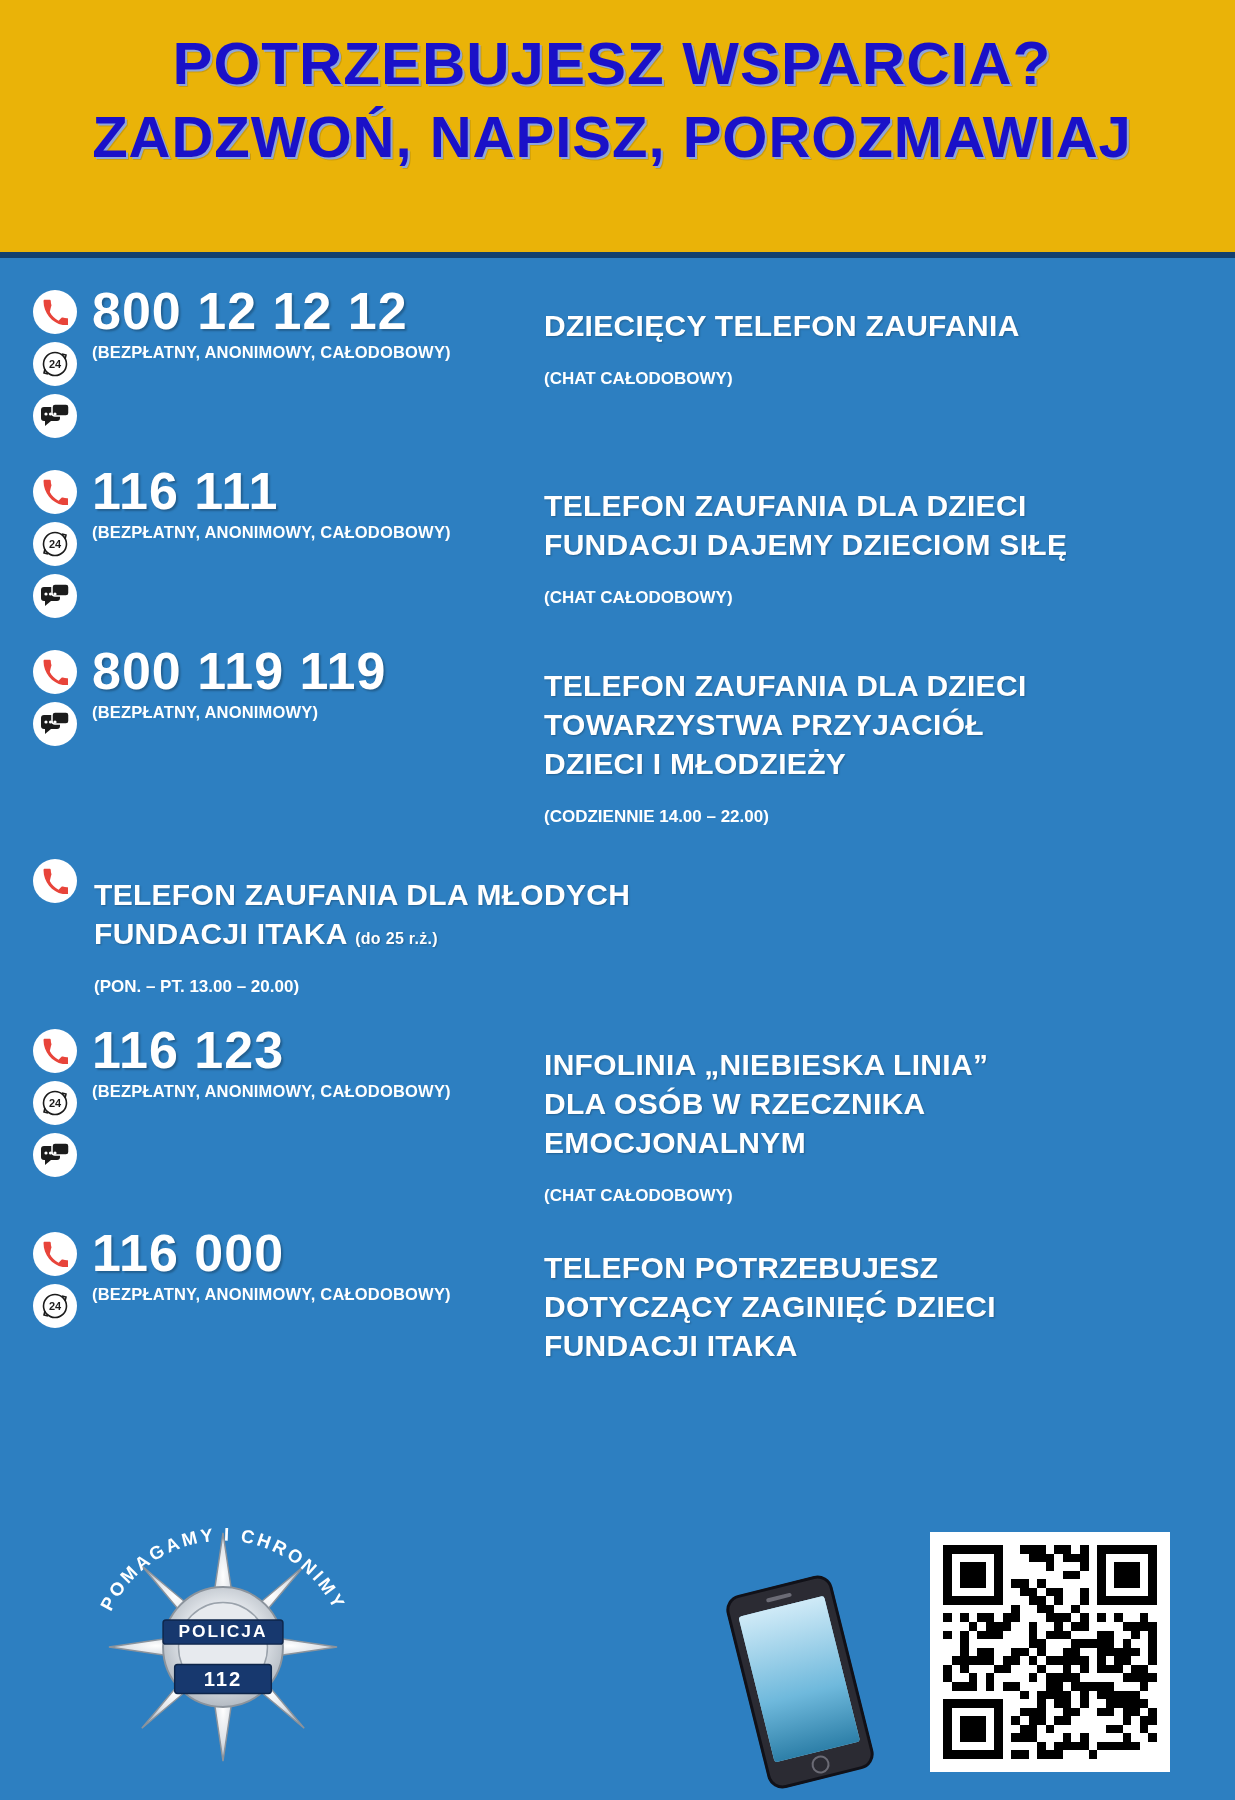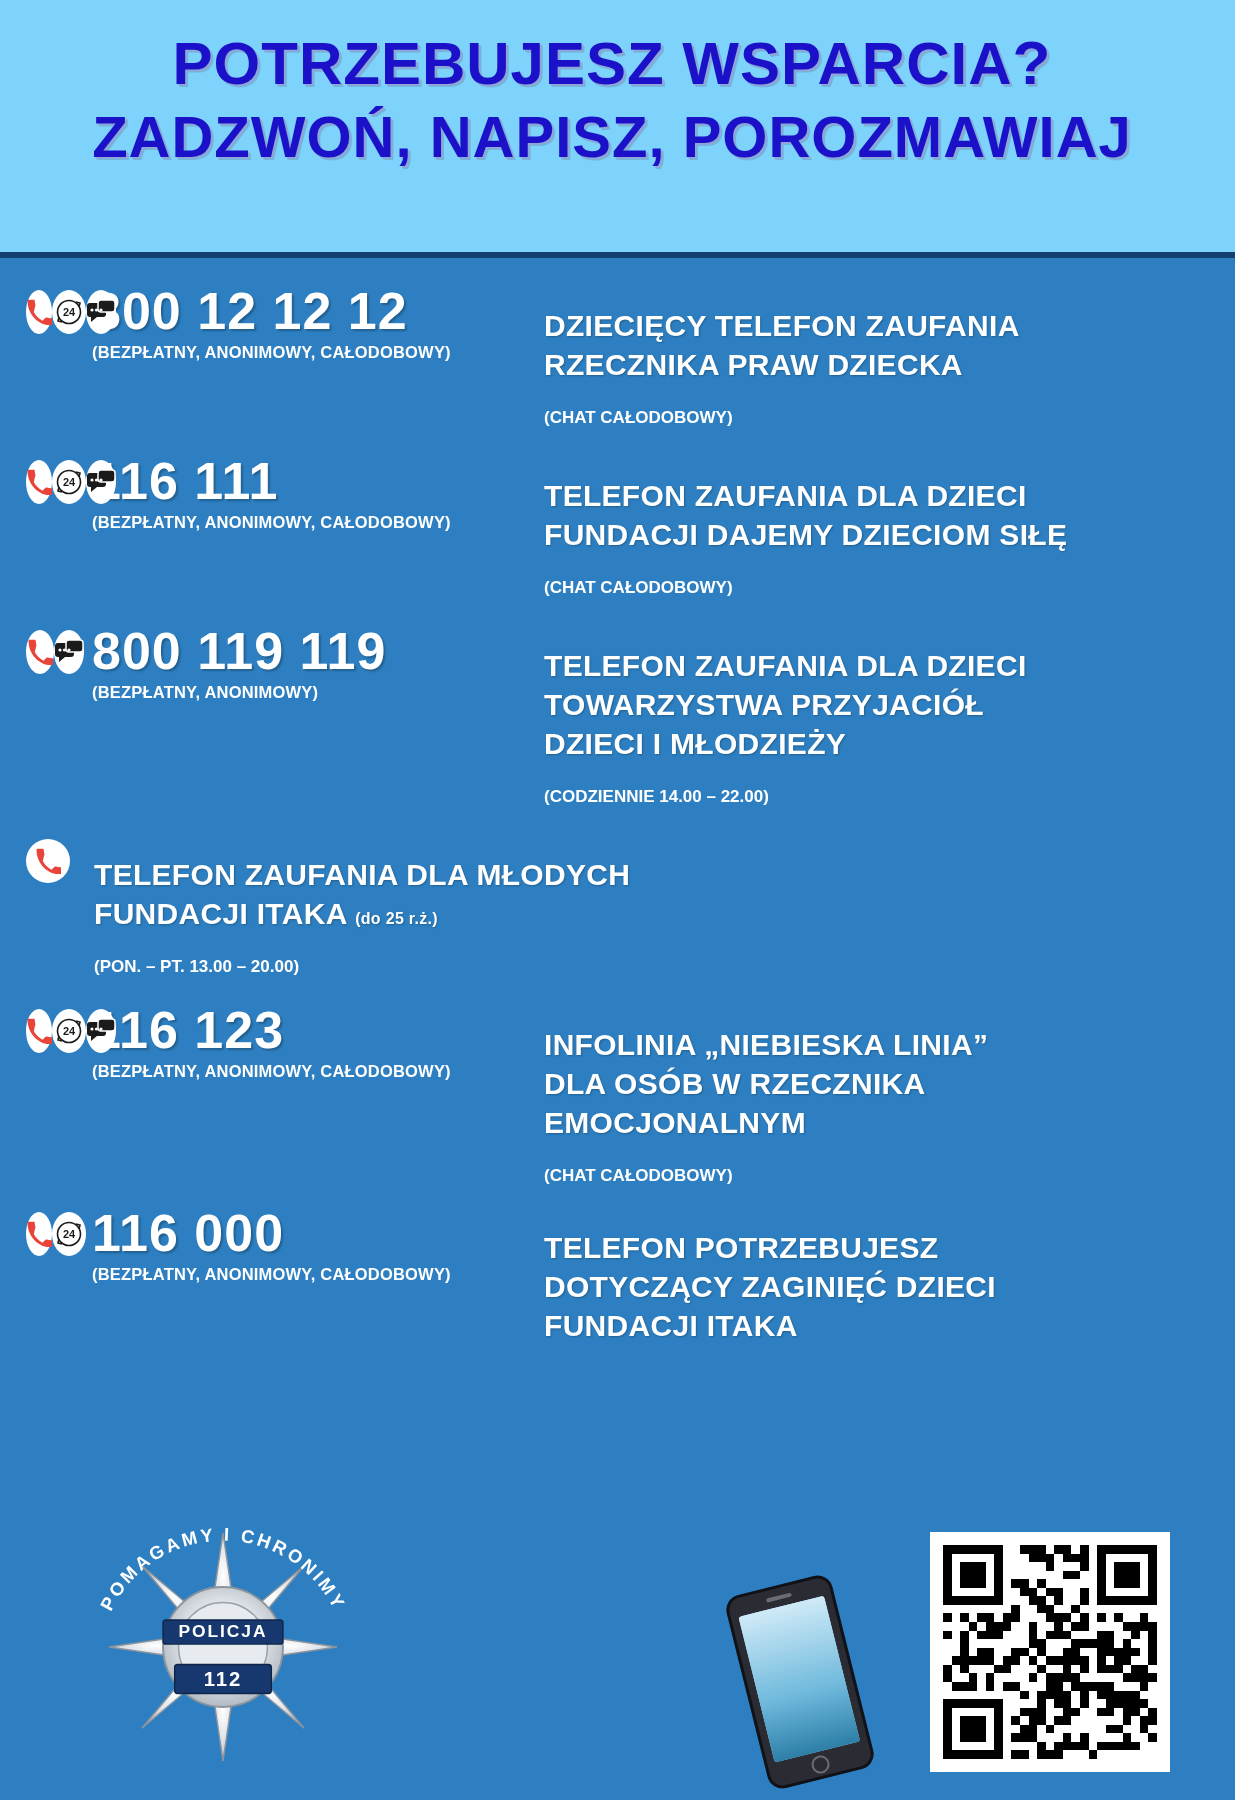--- a/index.html
+++ b/index.html
@@ -8,21 +8,21 @@
     width: 1235px;
     height: 1800px;
     background: #2d7fc1;
     font-family: "Liberation Sans", sans-serif;
     overflow: hidden;
     position: relative;
   }
 
   
   .header {
-    background: #7dd3fc;
+    background: #eab308;
     width: 100%;
     height: 258px;
     padding: 28px 20px 0 9px;
     text-align: center;
     border-bottom: 6px solid #13406e;
   }
   .header-line {
     color: #1a11c8;
     font-weight: bold;
     letter-spacing: 1px;
@@ -42,22 +42,23 @@
     display: flex;
     align-items: flex-start;
     padding: 0 26px;
     margin-bottom: 10px;
   }
   .icon-col {
     width: 58px;
     flex: 0 0 58px;
     padding-top: 6px;
     display: flex;
-    flex-direction: row;
+    flex-direction: column;
     align-items: center;
+    gap: 8px;
   }
   .circ {
     width: 44px;
     height: 44px;
     border-radius: 50%;
     background: #ffffff;
     display: flex;
     align-items: center;
     justify-content: center;
     position: relative;
@@ -195,21 +196,20 @@
             <circle cx="15" cy="11" r="1.6" fill="#ffffff"></circle>
         </svg>
       </span>
     </div>
     <div class="num-col">
       <div class="phone-num">800 12 12 12</div>
       <div class="phone-note">(BEZPŁATNY, ANONIMOWY, CAŁODOBOWY)</div>
     </div>
     <div class="desc-col">
       <div class="desc-line">DZIECIĘCY TELEFON ZAUFANIA</div>
-      <div class="desc-line">RZECZNIKA PRAW DZIECKA</div>
       <div class="desc-note">(CHAT CAŁODOBOWY)</div>
     </div>
   </div>
 
   <div class="entry e2">
     <div class="icon-col">
       <span class="circ">
         <svg width="26" height="26" viewBox="0 0 24 24">
             <path fill="#e8443a" d="M6.6 10.8c1.8 3.5 4.6 6.3 8.1 8.1l2.7-2.7c.4-.4.9-.5 1.3-.3 1.2.4 2.5.6 3.8.6.7 0 1.2.5 1.2 1.2V22c0 .7-.5 1.2-1.2 1.2C10.9 23.2.8 13.1.8 .6.8-.1 1.3-.6 2-.6h4.3C7 -.6 7.5-.1 7.5.6c0 1.3.2 2.6.6 3.8.1.4 0 .9-.3 1.3L6.6 10.8z" transform="translate(0.6,1.2)"></path>
           </svg>

